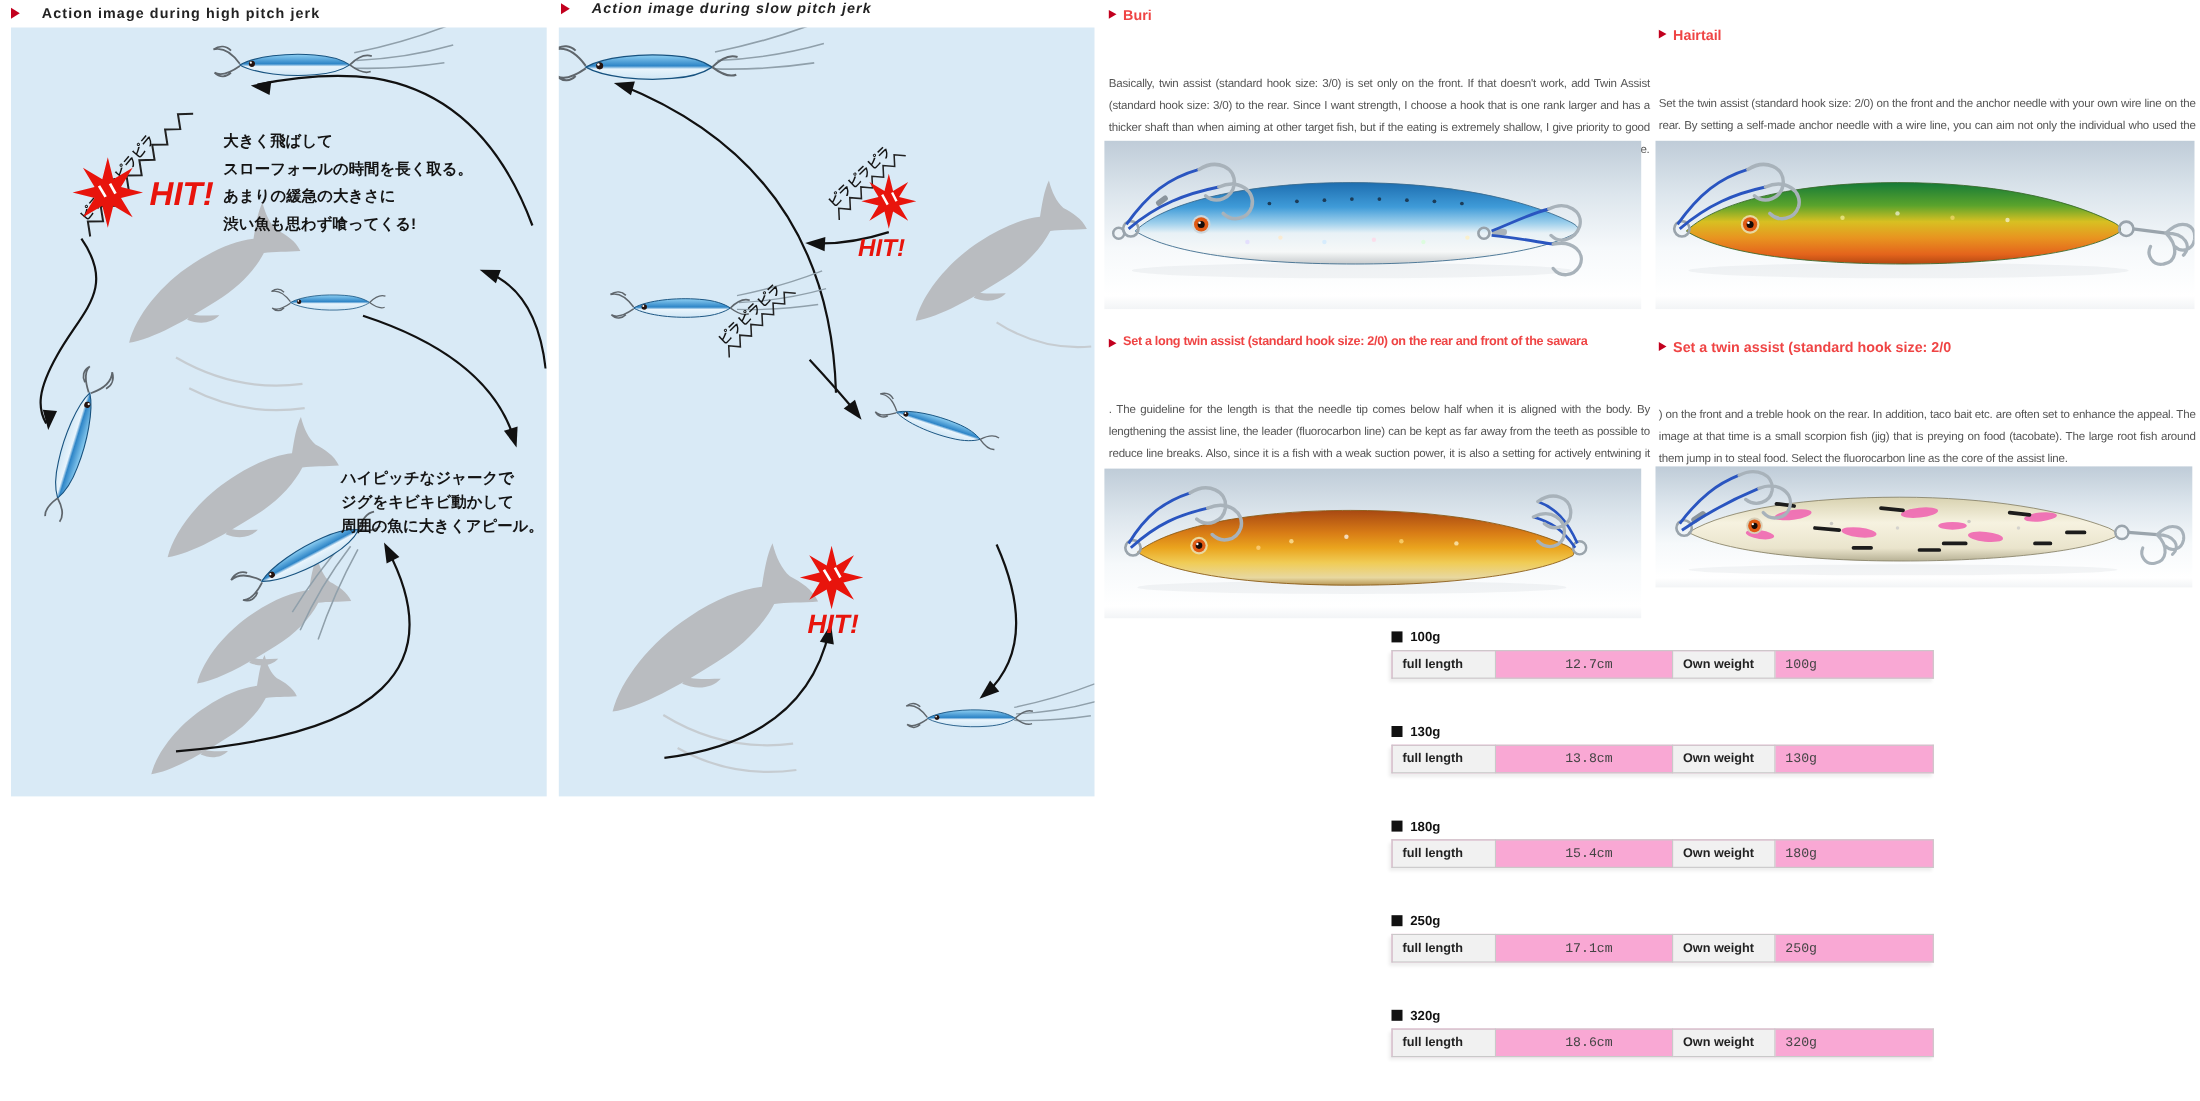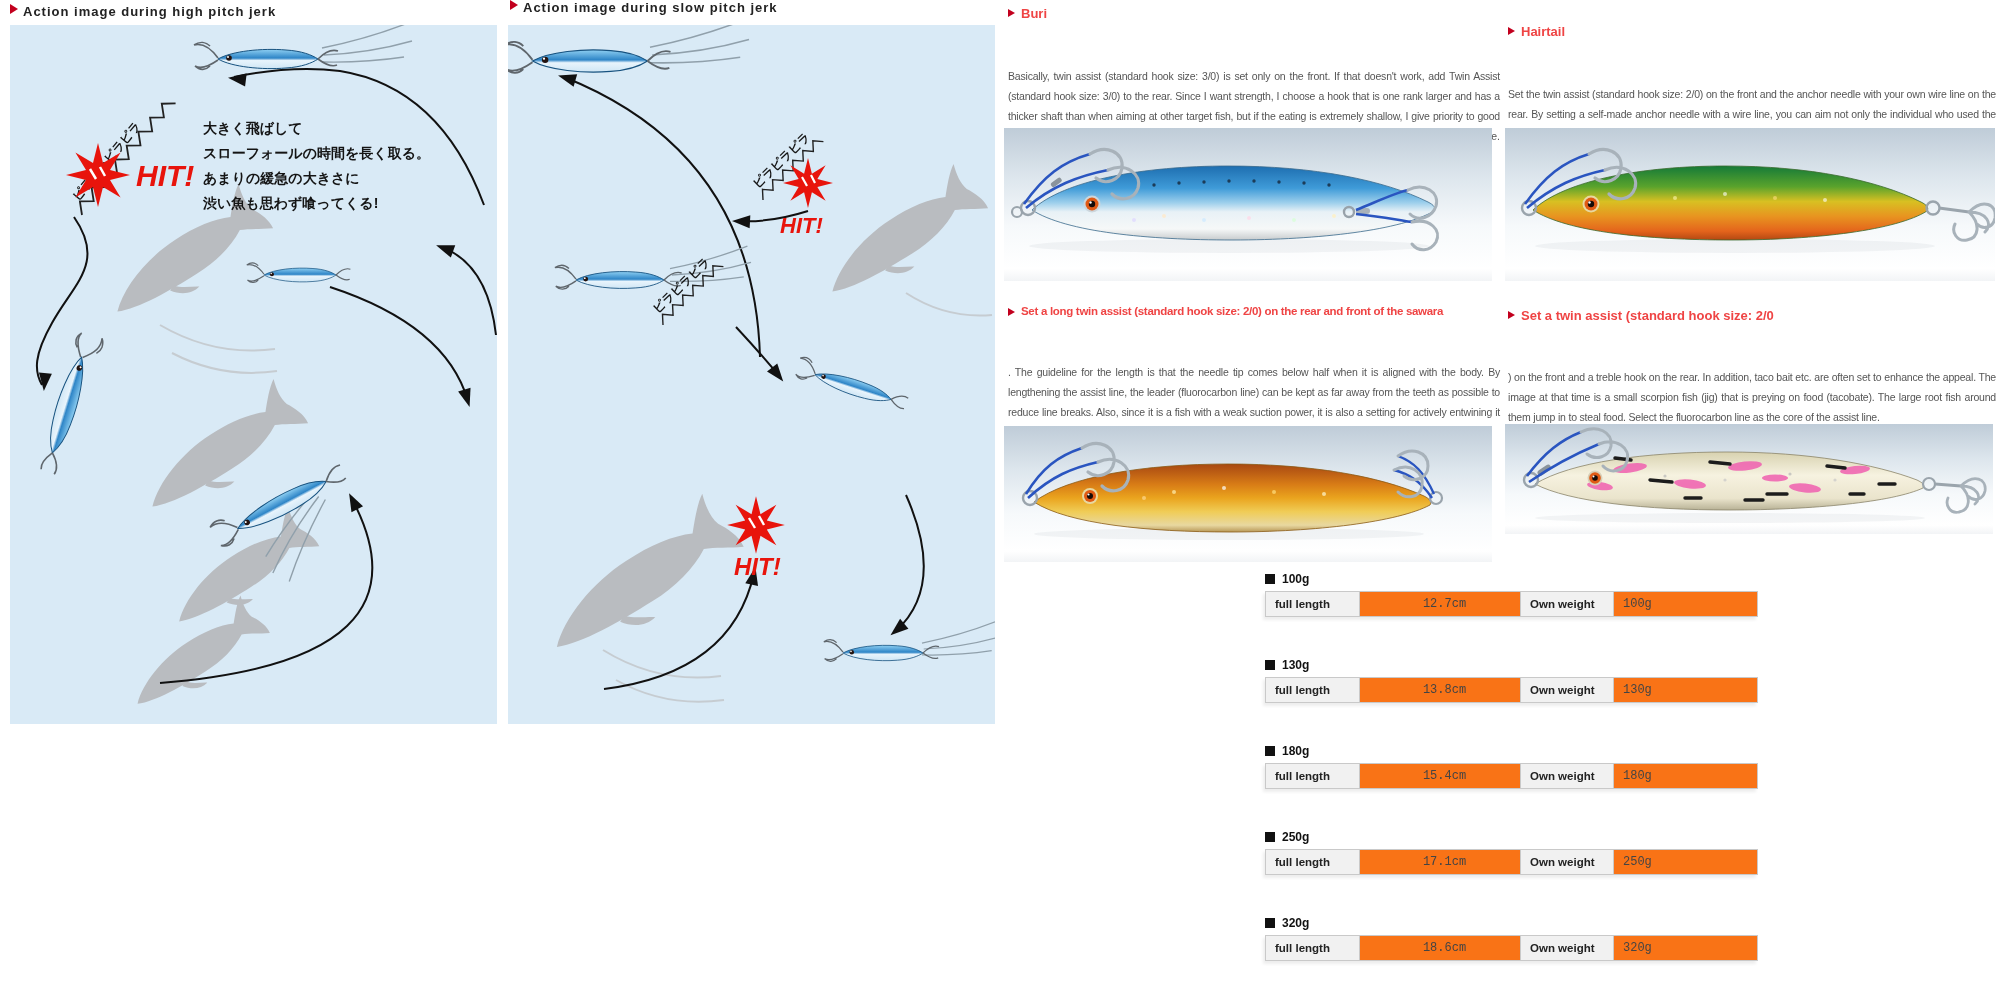--- a/index.html
+++ b/index.html
@@ -1,31 +1,31 @@
 <!DOCTYPE html>
 <html><head>
 <meta charset="utf-8">
 <style>
   html,body{margin:0;padding:0;background:#fff;}
   body{width:2000px;height:1001px;position:relative;font-family:"Liberation Sans",sans-serif;overflow:hidden;}
   .abs{position:absolute;}
-  .ptitle{font-size:13px;font-weight:bold;color:#222;letter-spacing:1px;display:flex;align-items:flex-start;gap:5px;}
+  .ptitle{font-size:13px;font-weight:bold;color:#222;letter-spacing:1px;display:flex;align-items:center;gap:20px;}
   .tri{width:0;height:0;border-left:8px solid #c2001e;border-top:5px solid transparent;border-bottom:5px solid transparent;display:inline-block;}
   .panel{background:#d9eaf6;}
   .jp{font-size:14px;line-height:22px;font-weight:700;color:#141414;white-space:nowrap;}
   .jp div{height:22px;}
   .jp.wide div{height:25px;}
   .sec-title{font-size:13px;font-weight:bold;color:#ef4444;display:flex;align-items:flex-start;gap:6px;white-space:nowrap;}
   .sec-title .tri{margin-top:3px;border-left-width:7px;border-top-width:4.5px;border-bottom-width:4.5px;}
   .sec-title.small{font-size:11.5px;letter-spacing:-0.3px;}
   .sec-body{font-size:10.5px;line-height:20px;letter-spacing:-0.2px;color:#555;text-align:justify;margin-top:40px;}
   .photo{background:linear-gradient(180deg,#bfccd8 0%,#dde6ed 32%,#f6f9fb 64%,#ffffff 92%,#f2f4f6 100%);}
   .spec-head{font-size:12px;font-weight:bold;color:#111;display:flex;align-items:center;gap:7px;}
   .sq{width:10px;height:10px;background:#111;display:inline-block;}
-  table.spec{border-collapse:collapse;width:493px;margin-top:5px;background:#f97316;box-shadow:-2px 3px 3px rgba(0,0,0,0.07);}
+  table.spec{border-collapse:collapse;width:493px;margin-top:5px;background:#f9a8d4;box-shadow:-2px 3px 3px rgba(0,0,0,0.07);}
   table.spec td{border:1px solid #c9c9c9;height:24px;padding:0 0 0 9px;}
   td.lbl{background:#f1f1f1;font-weight:bold;color:#222;font-size:11.5px;width:84px;}
   td.val{font-family:"Liberation Mono",monospace;font-size:12px;color:#444;}
   td.val.v1{width:151px;text-align:center;} td.lbl.l2{width:83px;}
   .zztext{font-size:12px;font-weight:700;fill:#141414;}
   .hit{font-style:italic;font-weight:800;fill:#e8140c;}
   svg text{font-family:"Liberation Sans",sans-serif;}
 </style>
 </head>
 <body>
@@ -94,23 +94,28 @@
     <use href="#Lstar" transform="translate(88,150)"></use>
     <path d="M80,144 l6,10 M90,142 l5,9" stroke="#fff" stroke-width="2.5"></path>
     <text x="126" y="161" font-size="30" class="hit">HIT!</text>
   </svg>
   <div class="abs jp wide" style="left:193px;top:92px;">
     <div>大きく飛ばして</div>
     <div>スローフォールの時間を長く取る。</div>
     <div>あまりの緩急の大きさに</div>
     <div>渋い魚も思わず喰ってくる!</div>
   </div>
-</div>
-
-<div class="abs ptitle" style="left:510px;top:0;">
+  <div class="abs jp" style="left:300px;top:398px;">
+    <div>ハイピッチなジャークで</div>
+    <div>ジグをキビキビ動かして</div>
+    <div>周囲の魚に大きくアピール。</div>
+  </div>
+</div>
+
+<div class="abs ptitle" style="left:510px;top:0;font-style:italic;">
   <span class="tri"></span>
   <span>Action image during slow pitch jerk</span>
 </div>
 <div class="abs panel" style="left:508px;top:25px;width:487px;height:699px;">
   <svg width="487" height="699" viewBox="0 0 487 699">
     <defs>
       <linearGradient id="Mjg" x1="0" y1="0" x2="0" y2="1">
         <stop offset="0" stop-color="#8ecff2"></stop>
           <stop offset="0.45" stop-color="#2e85c7"></stop>
         <stop offset="0.58" stop-color="#e8f4fc"></stop>

